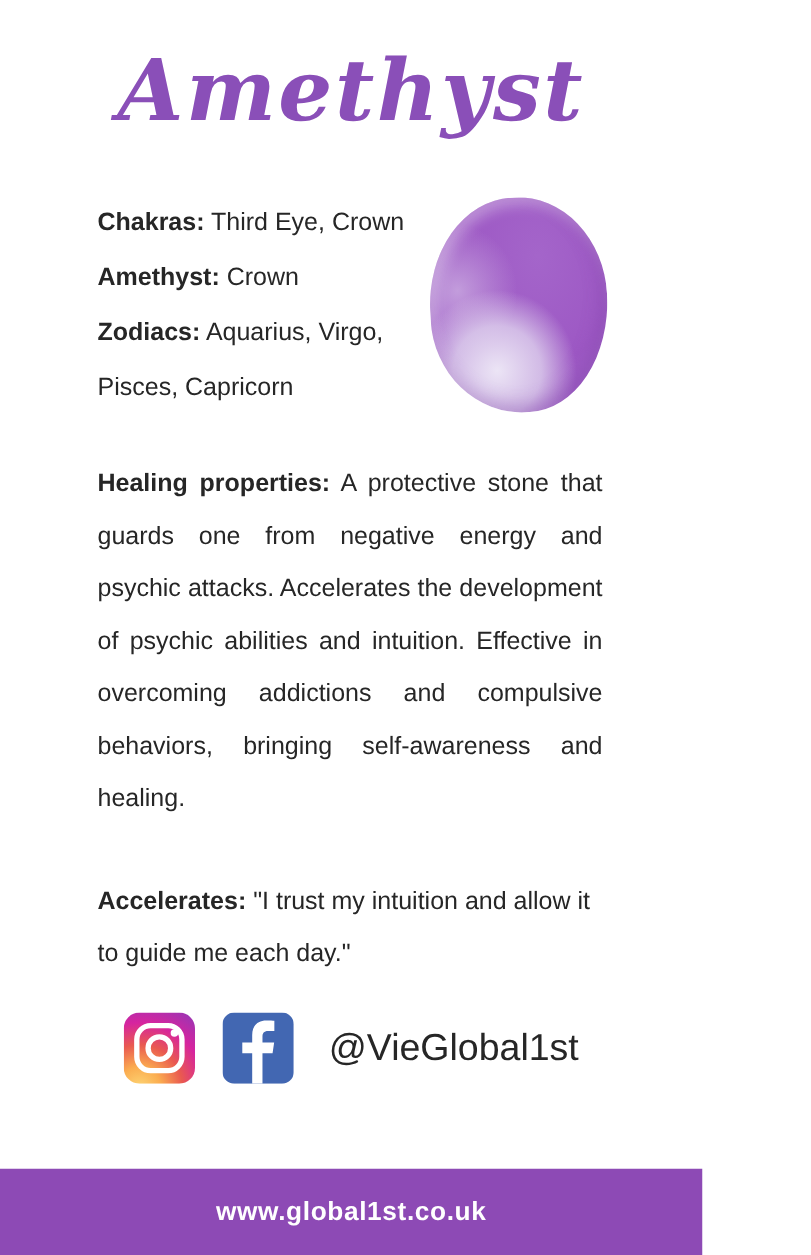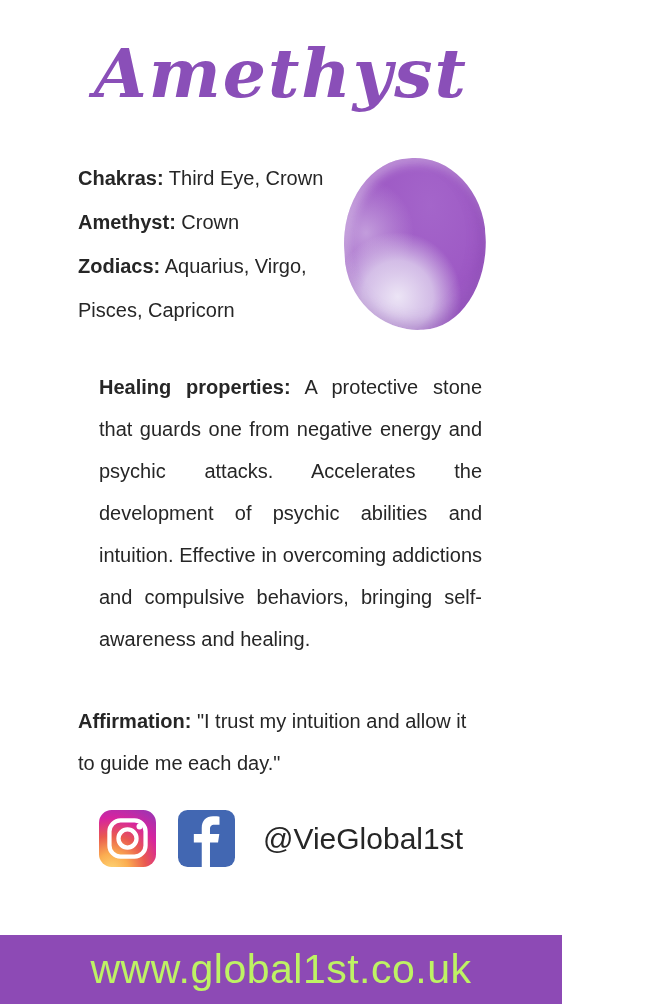--- a/index.html
+++ b/index.html
@@ -44,21 +44,21 @@
       radial-gradient(ellipse 48% 44% at 16% 42%, rgba(201,168,224,0.85) 0%, rgba(201,168,224,0) 70%),
       radial-gradient(ellipse at 62% 28%, #a465ca 0%, #9d58c4 50%, #aa72d0 100%);
     box-shadow: inset -4px -6px 14px rgba(120,60,160,0.35), inset 4px 6px 10px rgba(255,255,255,0.35);
   }
   .prop { margin: 0; }
   .prop b, .para b { font-weight: bold; }
   .para {
     margin: 34px 0 0 0;
     clear: both;
   }
-  .para.justify { text-align: justify; line-height: 42px; margin-left: 21px; }
+  .para.justify { text-align: justify; line-height: 42px; }
   .para.affirm { margin-top: 40px; line-height: 42px; }
   .social {
     margin-top: 26px;
     display: flex;
     align-items: center;
     justify-content: center;
     gap: 22px;
   }
   .icon-btn {
     display: inline-block;
@@ -76,23 +76,23 @@
     left: 0;
     bottom: 0;
     width: 100%;
     height: 69px;
     background: var(--footer-purple, #8d4ab5);
     display: flex;
     align-items: center;
     justify-content: center;
   }
   .footer span {
-    color: #bef264;
-    font-size: 41px;
-    font-weight: normal;
+    color: #ffffff;
+    font-size: 21px;
+    font-weight: bold;
     letter-spacing: 0.5px;
   }
 </style>
 </head>
 <body>
 
 <div class="card">
 
   <h1 class="title">Amethyst</h1>
 
@@ -100,21 +100,21 @@
     <div class="stone"></div>
 
     <div>
       <p class="prop"><b>Chakras:</b> <span>Third Eye, Crown</span></p>
       <p class="prop"><b>Amethyst:</b> <span>Crown</span></p>
       <p class="prop"><b>Zodiacs:</b> <span>Aquarius, Virgo, Pisces, Capricorn</span></p>
     </div>
 
     <p class="para justify"><b>Healing properties:</b> <span>A protective stone that guards one from negative energy and psychic attacks. Accelerates the development of psychic abilities and intuition. Effective in overcoming addictions and compulsive behaviors, bringing self-awareness and healing.</span></p>
 
-    <p class="para affirm"><b>Affirmation:</b> <span>"I trust my intuition and allow it to guide me each day."</span></p>
+    <p class="para affirm"><b>Accelerates:</b> <span>"I trust my intuition and allow it to guide me each day."</span></p>
   </div>
 
   <div class="social">
     <span class="icon-btn">
       <svg viewBox="0 0 36 36" xmlns="http://www.w3.org/2000/svg">
         <defs>
           <radialGradient id="iggrad" cx="0.22" cy="1.06" r="1.35">
             <stop offset="0" stop-color="#fdd675"></stop>
             <stop offset="0.22" stop-color="#fbad50"></stop>
             <stop offset="0.45" stop-color="#e95950"></stop>

